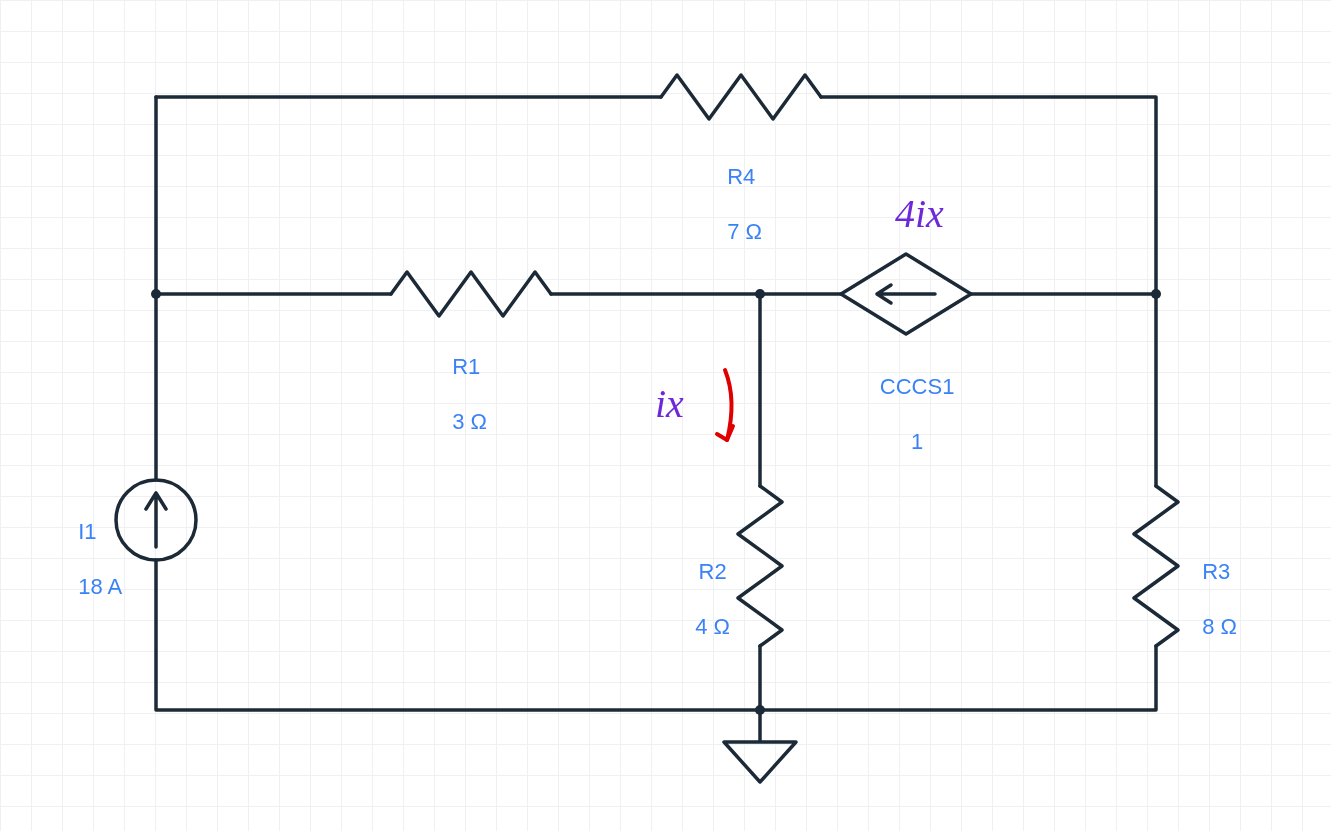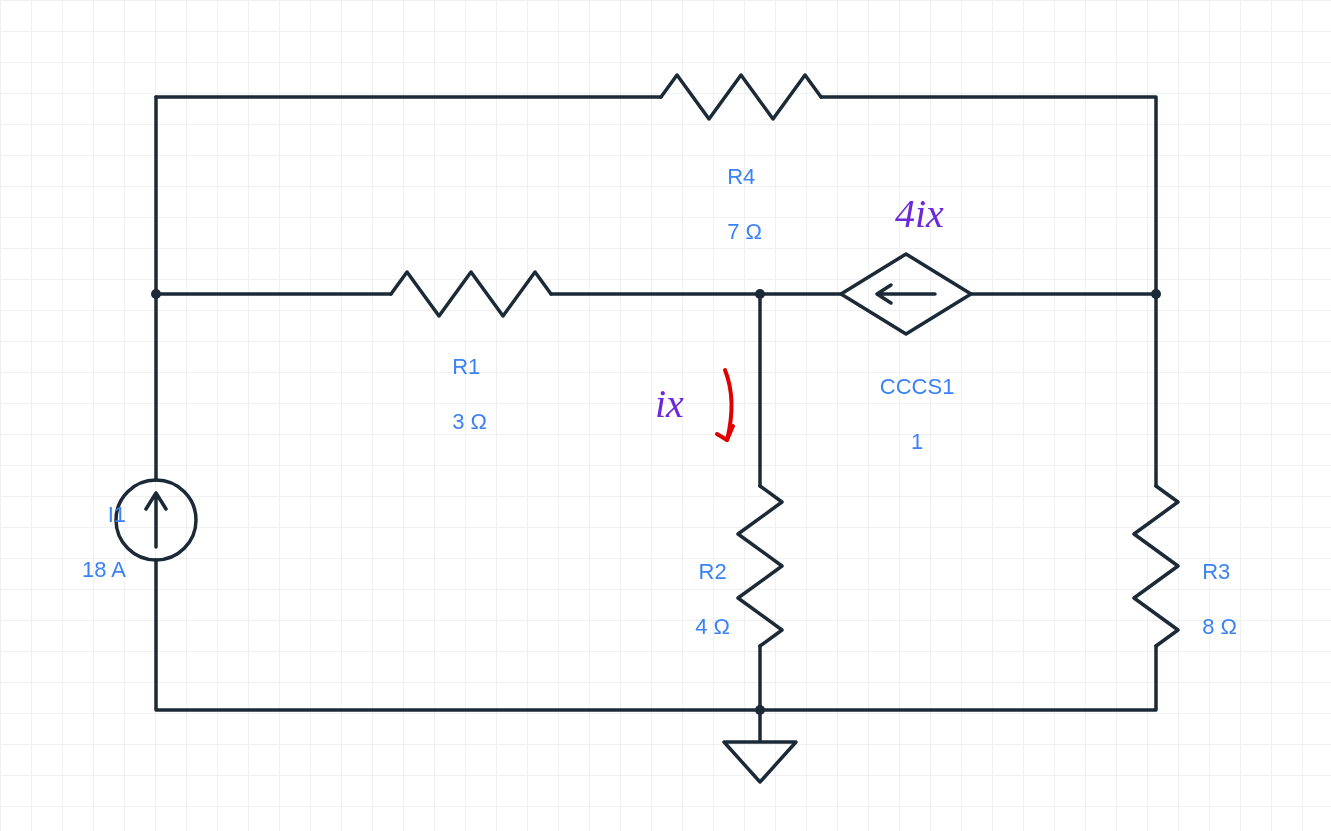--- a/index.html
+++ b/index.html
@@ -51,21 +51,21 @@
   </g>
 
   <g fill="#1b2a36">
     <circle cx="156" cy="294" r="5"></circle>
     <circle cx="760" cy="294" r="5"></circle>
     <circle cx="1156" cy="294" r="5"></circle>
     <circle cx="760" cy="710" r="5"></circle>
   </g>
 </svg>
 
-<div class="lbl" style="left:66px;top:473px;text-align:right;width:60px">
+<div class="lbl" style="left:66px;top:490px;width:60px">
   <span>I1</span><br>
   <span>18 A</span>
 </div>
 <div class="lbl" style="left:440px;top:325px">
   <span>R1</span><br>
   <span>3 Ω</span>
 </div>
 <div class="lbl" style="left:683px;top:530px;text-align:center">
   <span>R2</span><br>
   <span>4 Ω</span>

